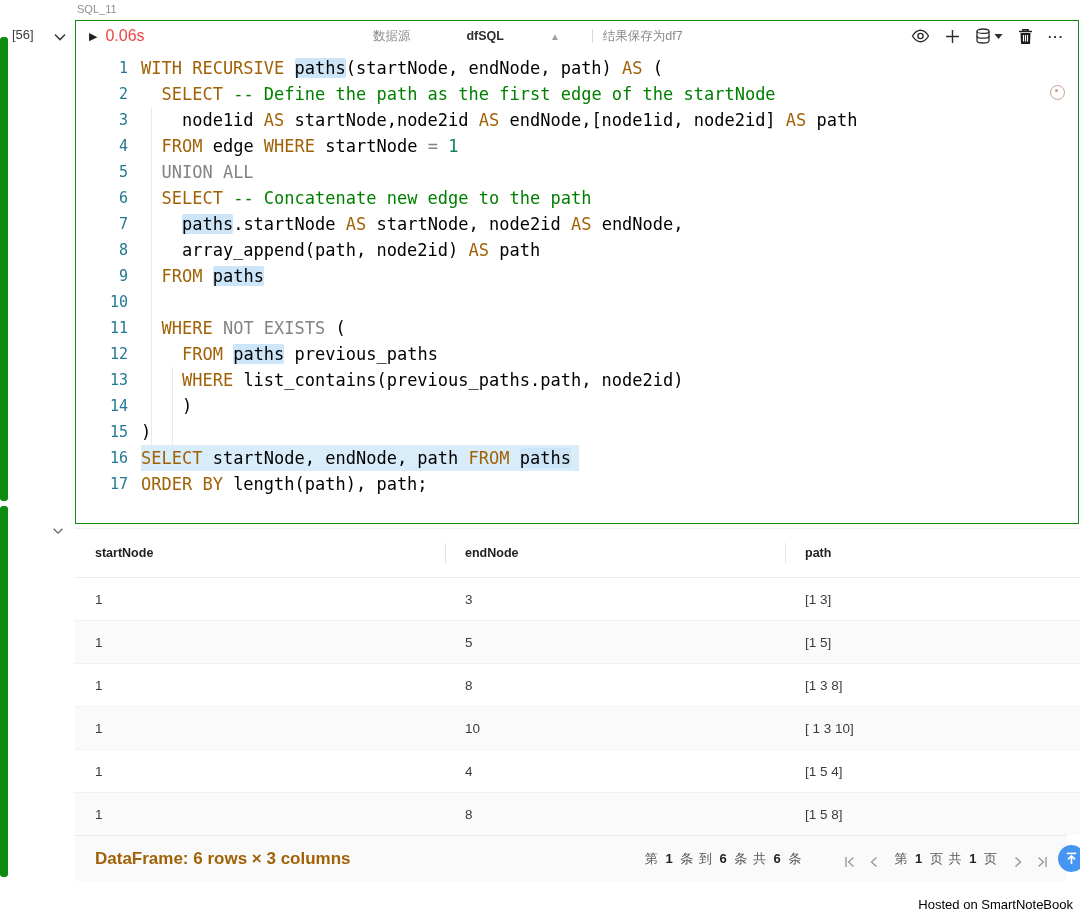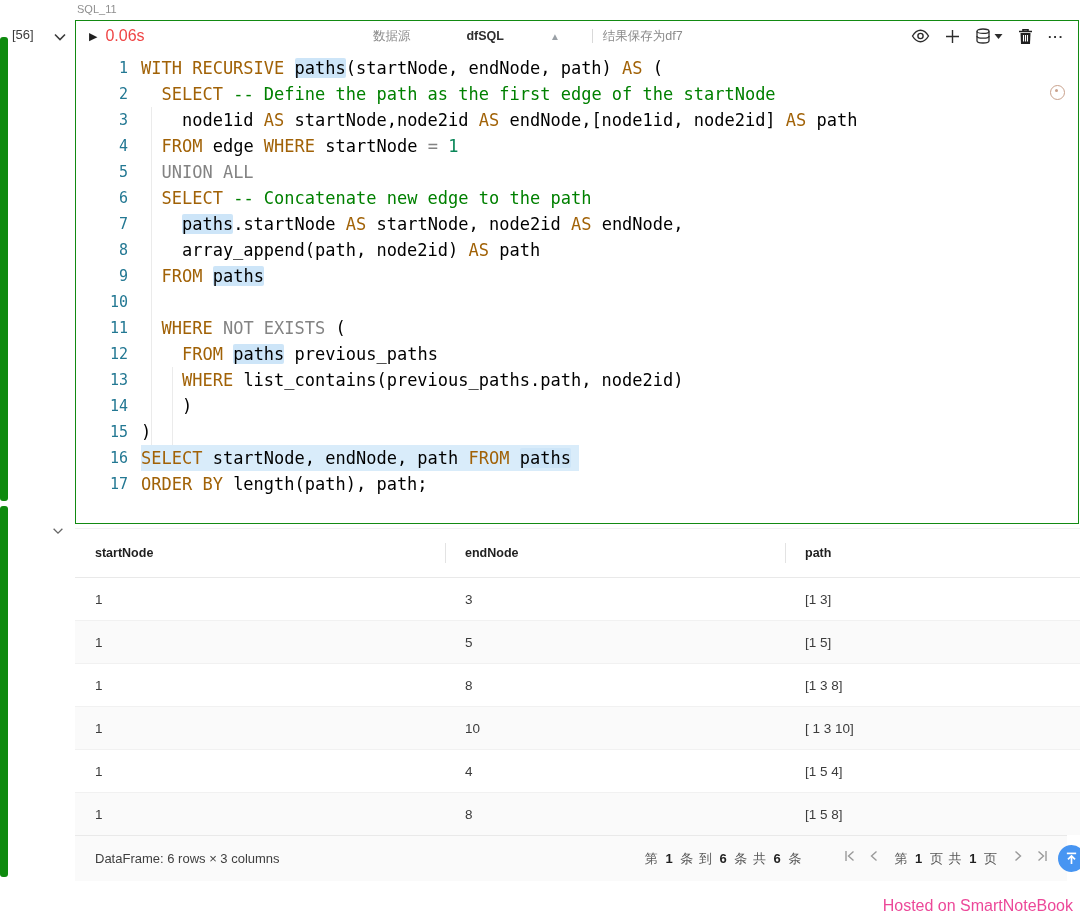--- a/index.html
+++ b/index.html
@@ -54,30 +54,30 @@
   table.result th.c1{width:350px}
   table.result th.c2{width:320px}
   table.result th.c3{width:322px}
   table.result th+th::before,
   table.result th.c3::after{content:"";position:absolute;top:14px;height:20px;width:1px;background:#e3e3e3;left:0}
   table.result th.c3::after{left:auto;right:0}
   table.result td{height:42px;padding:0 0 0 20px;color:#3c3c3c;border-top:1px solid #f1f1f1}
   table.result tbody tr:nth-child(even){background:#fafafa}
   
   .tfooter{display:flex;align-items:center;height:46px;background:#fafafa;border-top:1px solid #e9e9e9;padding:0 18px 0 20px;box-sizing:border-box}
-  .summary{font-size:13px;font-weight:normal;color:#404040}
-  .pager{margin-left:auto;display:flex;align-items:flex-start;gap:13px;font-size:13px;color:#595959}
+  .summary{font-size:17px;font-weight:bold;color:#a16207}
+  .pager{margin-left:auto;display:flex;align-items:flex-end;gap:13px;font-size:13px;color:#595959}
   .pager b{color:#1f1f1f;margin:0 2px}
   .pg-ico{display:flex;align-items:center;color:#9a9a9a;cursor:pointer}
   .pg-range{margin-right:28px;letter-spacing:1px}
   .pg-text{letter-spacing:1px;margin:0 3px}
   .back-top{position:absolute;left:1058px;top:845px;width:27px;height:27px;border-radius:50%;
       background:#4795f2;display:flex;align-items:center;justify-content:center;cursor:pointer}
   
-  .hosted{position:absolute;right:7px;top:897px;font-size:16px;color:#ec4899;text-decoration:none;cursor:pointer}
+  .hosted{position:absolute;right:7px;top:897px;font-size:13px;color:#000000;text-decoration:none;cursor:pointer}
   svg{display:block}
 </style>
 </head>
 <body>
 
 <div class="run-bar" id="run-bar-1"></div>
 <div class="run-bar" id="run-bar-2"></div>
 <span class="exec-count">[56]</span>
 <span class="gutter-chevron" id="cell-collapse">
   <svg width="16" height="16" viewBox="0 0 16 16">

